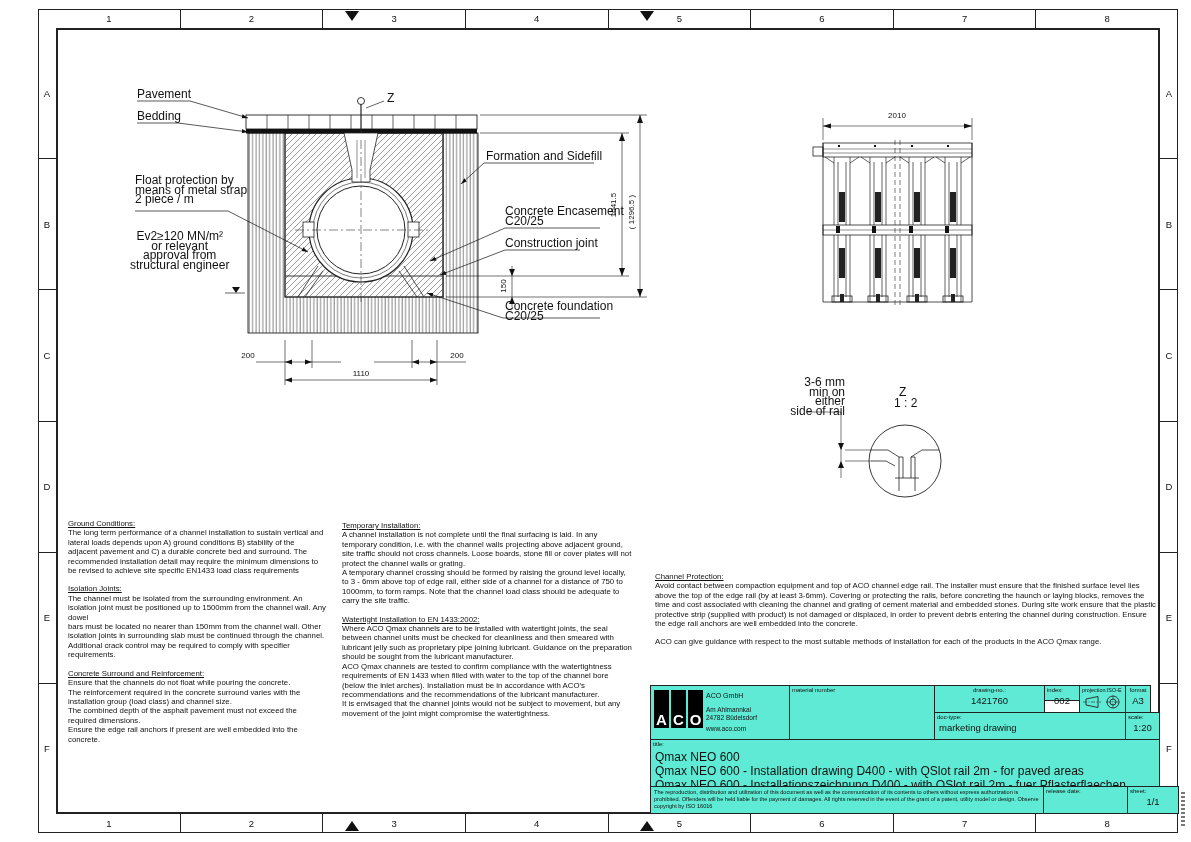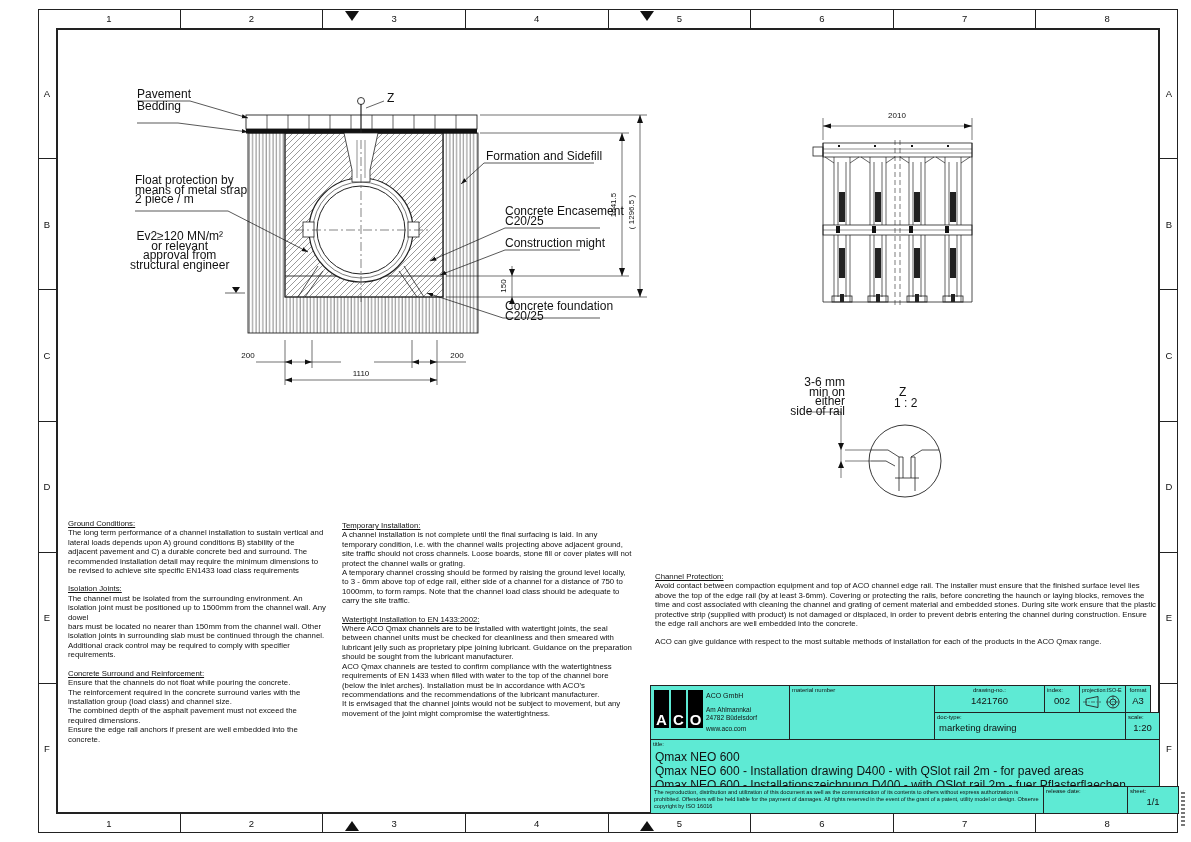--- a/index.html
+++ b/index.html
@@ -247,33 +247,33 @@
       <path d="M899,457 V478 M903,457 V478 M899,457 H903 M911,457 V478 M915,457 V478 M911,457 H915 M895,478 H919 M899,478 V491 M915,478 V491" stroke-width="0.8"></path>
 
       <path d="M806,412 H841 M841,412 V478" stroke-width="0.6"></path>
       <polygon points="841,450 838,443 844,443" fill="#111" stroke="none"></polygon>
       <polygon points="841,461 838,468 844,468" fill="#111" stroke="none"></polygon>
       <path d="M845,450 H871 M845,461 H871" stroke-width="0.6"></path>
     </g>
   </svg>
 
   <div class="lbl" style="left:137px;top:90px;">Pavement</div>
-  <div class="lbl" style="left:137px;top:102px;">Bedding</div>
+  <div class="lbl" style="left:137px;top:112px;">Bedding</div>
   <div class="lbl" style="left:135px;top:176px;">Float protection by
 means of metal strap
 2 piece / m</div>
   <div class="lbl" style="left:130px;top:232px;text-align:center;">Ev2≥120 MN/m²
 or relevant
 approval from
 structural engineer</div>
   <div class="lbl" style="left:387px;top:94px;">Z</div>
   <div class="lbl" style="left:486px;top:152px;">Formation and Sidefill</div>
   <div class="lbl" style="left:505px;top:207px;">Concrete Encasement
 C20/25</div>
-  <div class="lbl" style="left:505px;top:239px;">Construction might</div>
+  <div class="lbl" style="left:505px;top:239px;">Construction joint</div>
   <div class="lbl" style="left:505px;top:302px;">Concrete foundation
 C20/25</div>
 
   <div class="lbl r" style="left:780px;top:378px;width:65px;">3-6 mm
 min on either
 side of rail</div>
   <div class="lbl" style="left:899px;top:388px;">Z</div>
   <div class="lbl" style="left:894px;top:399px;">1 : 2</div>
 
   <div class="notes-col" style="left:68px;top:519px;width:258px;">
@@ -336,21 +336,21 @@
 
     <div class="tb-cell" style="left:789px;top:685px;width:146px;height:55px;">
       <div class="tb-label">material number</div>
     </div>
 
     <div class="tb-cell" style="left:934px;top:685px;width:111px;height:28px;">
       <div class="tb-label" style="text-align:center;">drawing-no.:</div>
       <div class="tb-value">1421760</div>
     </div>
 
-    <div class="tb-cell" style="left:1044px;top:685px;width:36px;height:28px;">
+    <div class="tb-cell" style="left:1044px;top:685px;width:36px;height:16px;">
       <div class="tb-label">index:</div>
       <div class="tb-value">002</div>
     </div>
 
     <div class="tb-cell" style="left:1079px;top:685px;width:47px;height:28px;">
       <div class="tb-label" style="font-size:5.4px;">projection:ISO-E</div>
       <svg width="42" height="14" viewBox="0 0 42 14" style="display:block;margin:0 auto;">
         <g stroke="#222" fill="none" stroke-width="0.9">
           <polygon points="4,4 16,1.5 16,12.5 4,10"></polygon>
           <path d="M1,7 H19" stroke-dasharray="4 1.5 1 1.5" stroke-width="0.6"></path>

